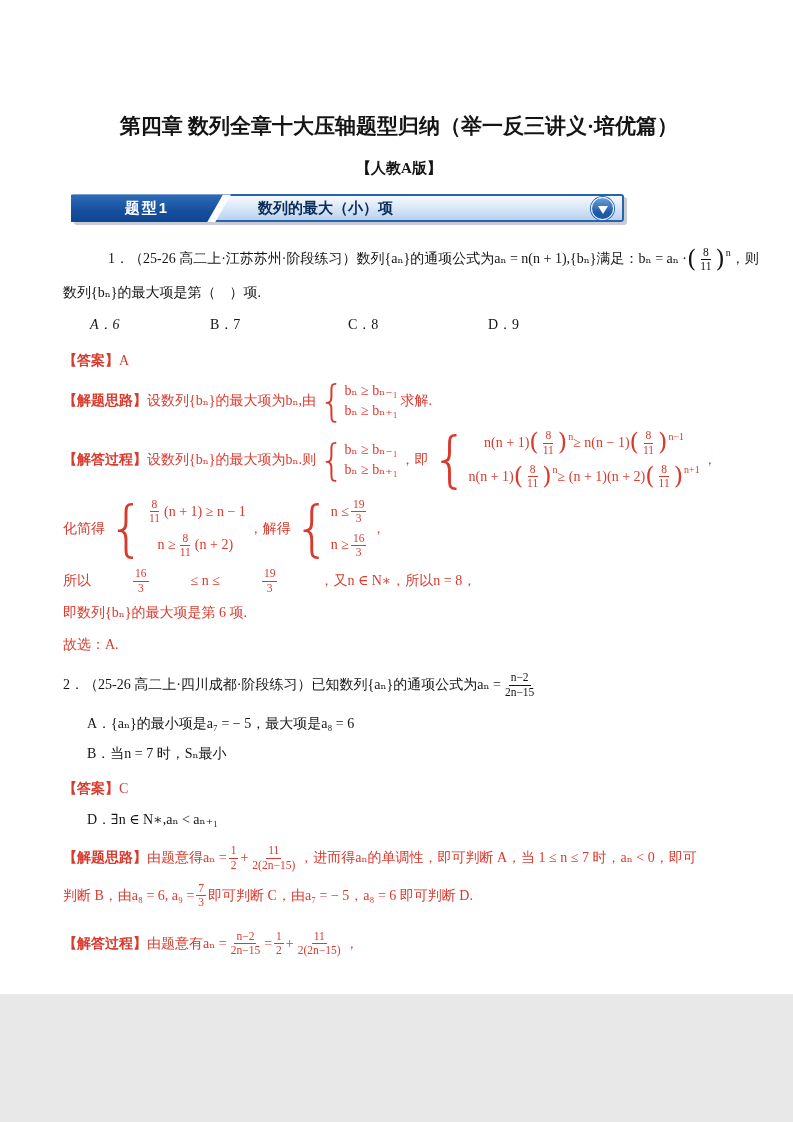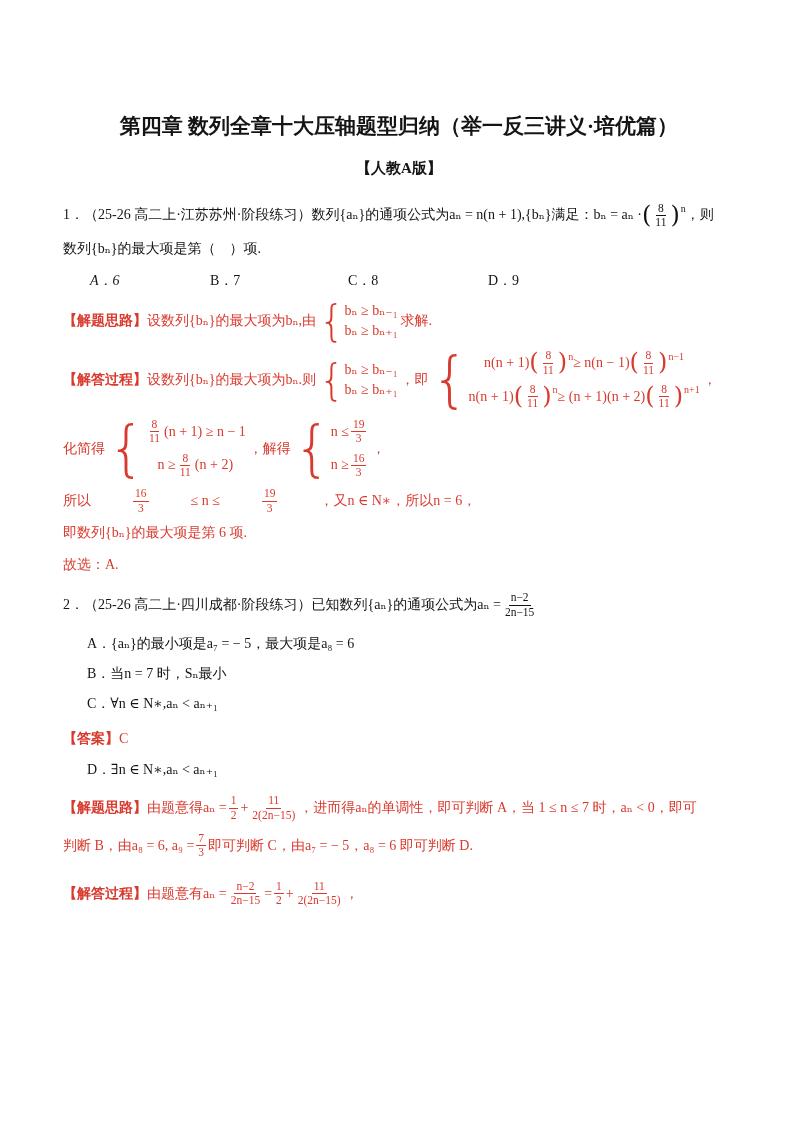--- a/index.html
+++ b/index.html
@@ -1,17 +1,17 @@
 <!DOCTYPE html>
 <html><head>
 <meta charset="utf-8">
 <style>
   html,body{margin:0;padding:0;background:#e8e8e8;}
   .page{
-    position:relative;width:793px;height:1122px;margin:0 auto;background:#ffffff;
+    position:relative;width:793px;height:994px;margin:0 auto;background:#ffffff;
     font-family:"Liberation Serif","DejaVu Serif","DejaVu Sans",serif;
     color:#141414;overflow:hidden;
   }
   .content{position:absolute;left:63px;top:0;width:672px;}
   .title{font-size:21px;font-weight:bold;text-align:center;margin:112px 0 0 0;line-height:1.4;}
   .edition{font-size:15px;font-weight:bold;text-align:center;margin-top:18px;}
 
   
   .banner{position:relative;margin-top:16px;margin-left:8px;width:553px;height:28px;
     border:2px solid #2a62ae;border-radius:3px;box-sizing:border-box;
@@ -48,21 +48,21 @@
   .cases .brace{font-family:"DejaVu Sans",sans-serif;font-weight:200;line-height:0.85;}
   .cases.sm .brace{font-size:40px;transform:scaleY(1.05);}
   .cases.lg .brace{font-size:58px;transform:scaleY(1.05);}
   .cases .rows{display:inline-flex;flex-direction:column;align-items:flex-start;}
   .cases.sm .rows .row{line-height:20px;}
   .cases.lg .rows .row{margin:3px 0;}
   .cases .rows .row{display:flex;align-items:center;white-space:nowrap;}
   .cases .rows.ctr{align-items:center;}
 
   
-  .q1-stem1{margin-top:20px;min-height:34px;}
+  .q1-stem1{margin-top:20px;min-height:34px;margin-left:45px;}
   .q1-stem2{margin-top:6px;}
   .optrow{margin-top:10px;display:flex;}
   .optrow .opt:nth-child(1){margin-left:27px;width:120px;font-style:italic;}
   .optrow .opt:nth-child(2){width:138px;}
   .optrow .opt:nth-child(3){width:140px;}
   .ans1{margin-top:14px;}
   .idea1{margin-top:6px;min-height:46px;}
   .proc1{margin-top:2px;min-height:66px;}
   .simp{margin-top:2px;min-height:56px;}
   .soline{margin-top:4px;min-height:30px;gap:40px;}
@@ -80,20 +80,29 @@
 </style>
 </head>
 <body>
 
 <div class="page">
   <div class="content">
 
     <h1 class="title">第四章 数列全章十大压轴题型归纳（举一反三讲义·培优篇）</h1>
     <div class="edition">【人教A版】</div>
 
+    <div class="banner">
+      <div class="tag-outer">
+        <div class="tag-inner">题型1</div>
+      </div>
+      <div class="banner-title">数列的最大（小）项</div>
+      <div class="banner-icon">
+        <div class="tri-down"></div>
+      </div>
+    </div>
 
     <section>
       <div class="mrow q1-stem1">
         <span class="txt">1．（25-26 高二上·江苏苏州·阶段练习）数列{aₙ}的通项公式为aₙ = n(n + 1),{bₙ}满足：bₙ = aₙ ·</span>
         <span class="bp">(</span>
         <span class="frac">
             <span class="num">8</span>
             <span class="den">11</span>
           </span>
         <span class="bp">)</span>
@@ -102,20 +111,23 @@
       </div>
       <div class="t q1-stem2">数列{bₙ}的最大项是第（　）项.</div>
 
       <div class="optrow t">
         <span class="opt">A．6</span>
         <span class="opt">B．7</span>
         <span class="opt">C．8</span>
         <span class="opt">D．9</span>
       </div>
 
+      <div class="t red ans1">
+        <span class="lbl">【答案】</span><span>A</span>
+      </div>
 
       <div class="mrow red idea1">
         <span class="lbl txt">【解题思路】</span>
         <span class="txt">设数列{bₙ}的最大项为bₙ,由</span>
         <span class="cases sm">
           <span class="brace">{</span>
           <span class="rows">
             <span class="row">bₙ ≥ bₙ₋₁</span>
             <span class="row">bₙ ≥ bₙ₊₁</span>
           </span>
@@ -227,39 +239,38 @@
         <span class="txt">所以</span>
         <span class="frac">
             <span class="num">16</span>
             <span class="den">3</span>
           </span>
         <span class="txt">≤ n ≤</span>
         <span class="frac">
             <span class="num">19</span>
             <span class="den">3</span>
           </span>
-        <span class="txt">，又n ∈ N∗，所以n = 6，</span>
+        <span class="txt">，又n ∈ N∗，所以n = 8，</span>
       </div>
 
       <div class="t red concl">即数列{bₙ}的最大项是第 6 项.</div>
       <div class="t red choice">故选：A.</div>
     </section>
 
     <section>
       <div class="mrow q2-stem1">
         <span class="txt">2．（25-26 高二上·四川成都·阶段练习）已知数列{aₙ}的通项公式为aₙ =</span>
         <span class="frac">
             <span class="num">n−2</span>
             <span class="den">2n−15</span>
           </span>
       </div>
 
       <div class="t q2opt first">A．{aₙ}的最小项是a₇ = − 5，最大项是a₈ = 6</div>
       <div class="t q2opt">B．当n = 7 时，Sₙ最小</div>
-      <div class="t q2opt">C．∀n ∈ N∗,aₙ &lt; aₙ₊₁</div>
       <div class="t red ans2">
         <span class="lbl">【答案】</span><span>C</span>
       </div>
 
       <div class="t q2opt last">D．∃n ∈ N∗,aₙ &lt; aₙ₊₁</div>
 
       <div class="mrow red idea2a">
         <span class="lbl txt">【解题思路】</span>
         <span class="txt">由题意得aₙ =</span>
         <span class="frac">

